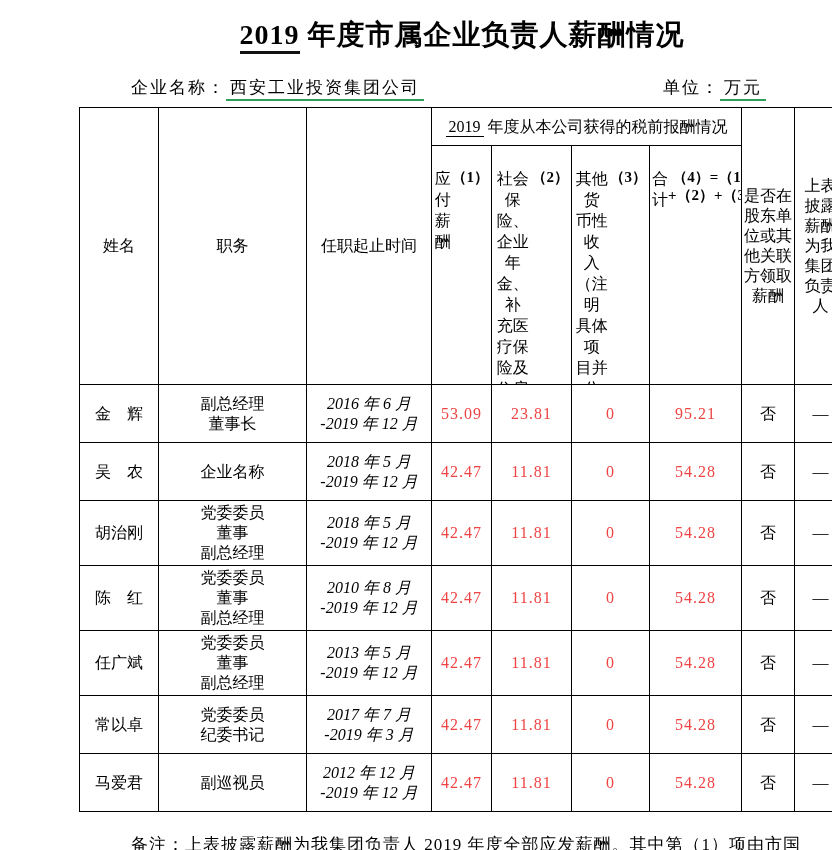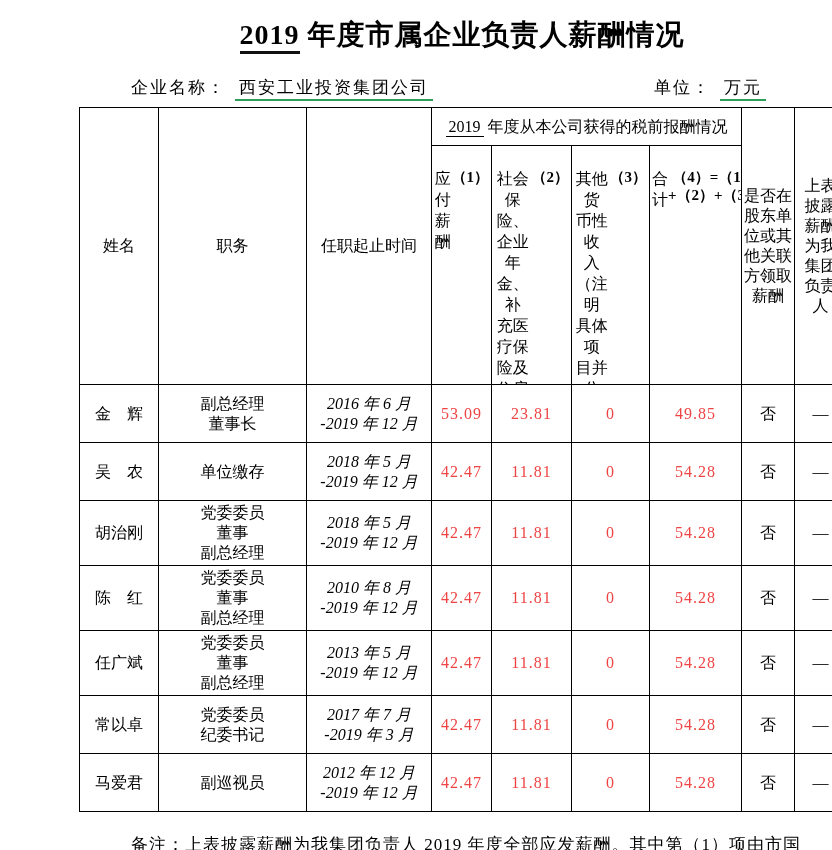--- a/index.html
+++ b/index.html
@@ -30,21 +30,20 @@
     display:flex;
     justify-content:space-between;
     margin:22px 112px 8px 85px;
     font-size:17px;
   }
   .info-label{letter-spacing:2px;}
   .green-underline{
     border-bottom:2px solid #2e9e5b;
     padding:0 4px 2px 4px;
     letter-spacing:2px;
-    margin-left:9px;
   }
   
   table.salary{
     border-collapse:collapse;
     margin-left:33px;
     table-layout:fixed;
     width:767px;
   }
   table.salary td{
     border:1px solid #000;
@@ -169,27 +168,27 @@
 
       <tr class="datarow">
         <td>金　辉</td>
         <td class="pos-cell">副总经理
 董事长</td>
         <td class="tenure-cell">2016 年 6 月
 -2019 年 12 月</td>
         <td class="num">53.09</td>
         <td class="num">23.81</td>
         <td class="num">0</td>
-        <td class="num">49.85</td>
+        <td class="num">95.21</td>
         <td>否</td>
         <td>—</td>
       </tr>
       <tr class="datarow">
         <td>吴　农</td>
-        <td class="pos-cell">单位缴存</td>
+        <td class="pos-cell">企业名称</td>
         <td class="tenure-cell">2018 年 5 月
 -2019 年 12 月</td>
         <td class="num">42.47</td>
         <td class="num">11.81</td>
         <td class="num">0</td>
         <td class="num">54.28</td>
         <td>否</td>
         <td>—</td>
       </tr>
       <tr class="datarow">

